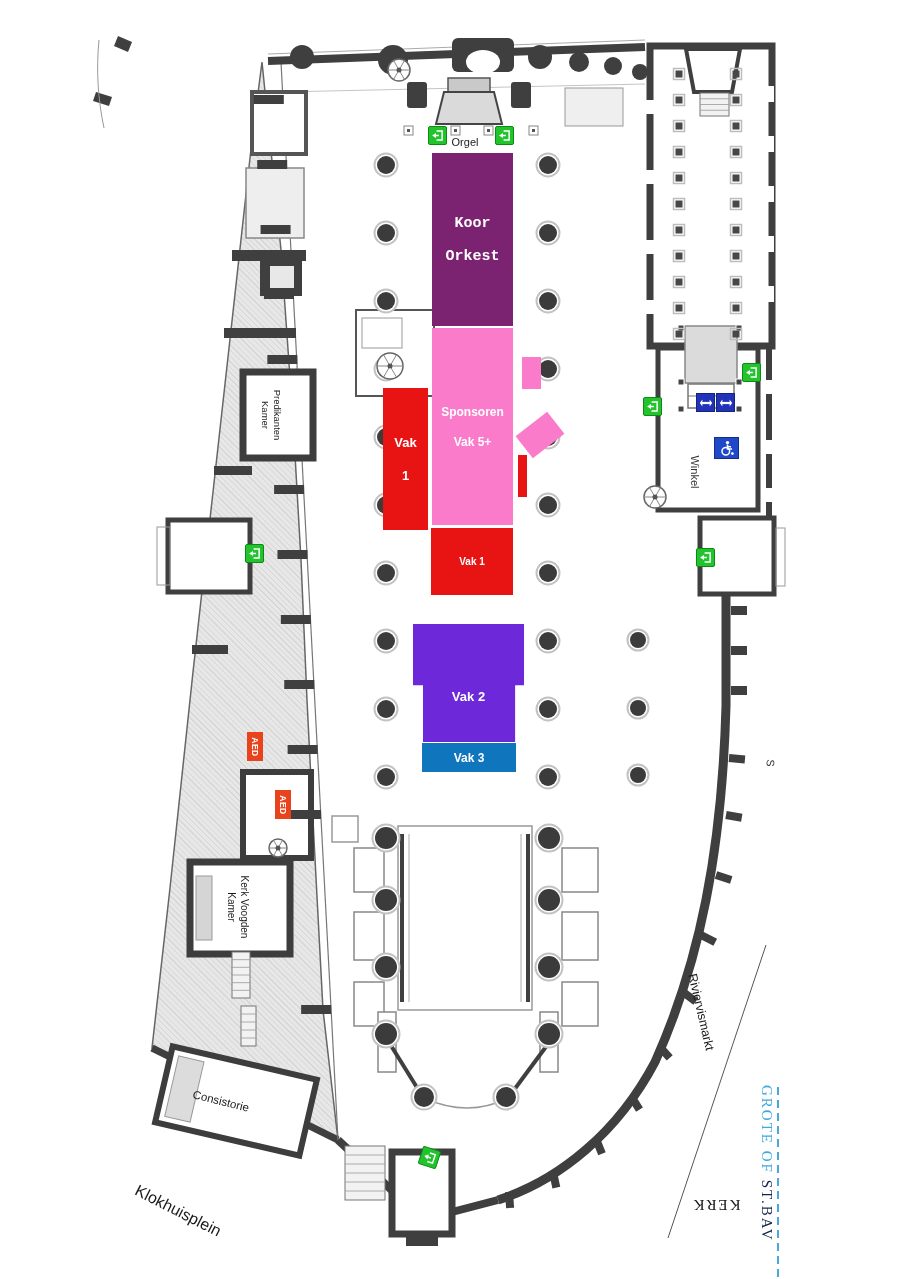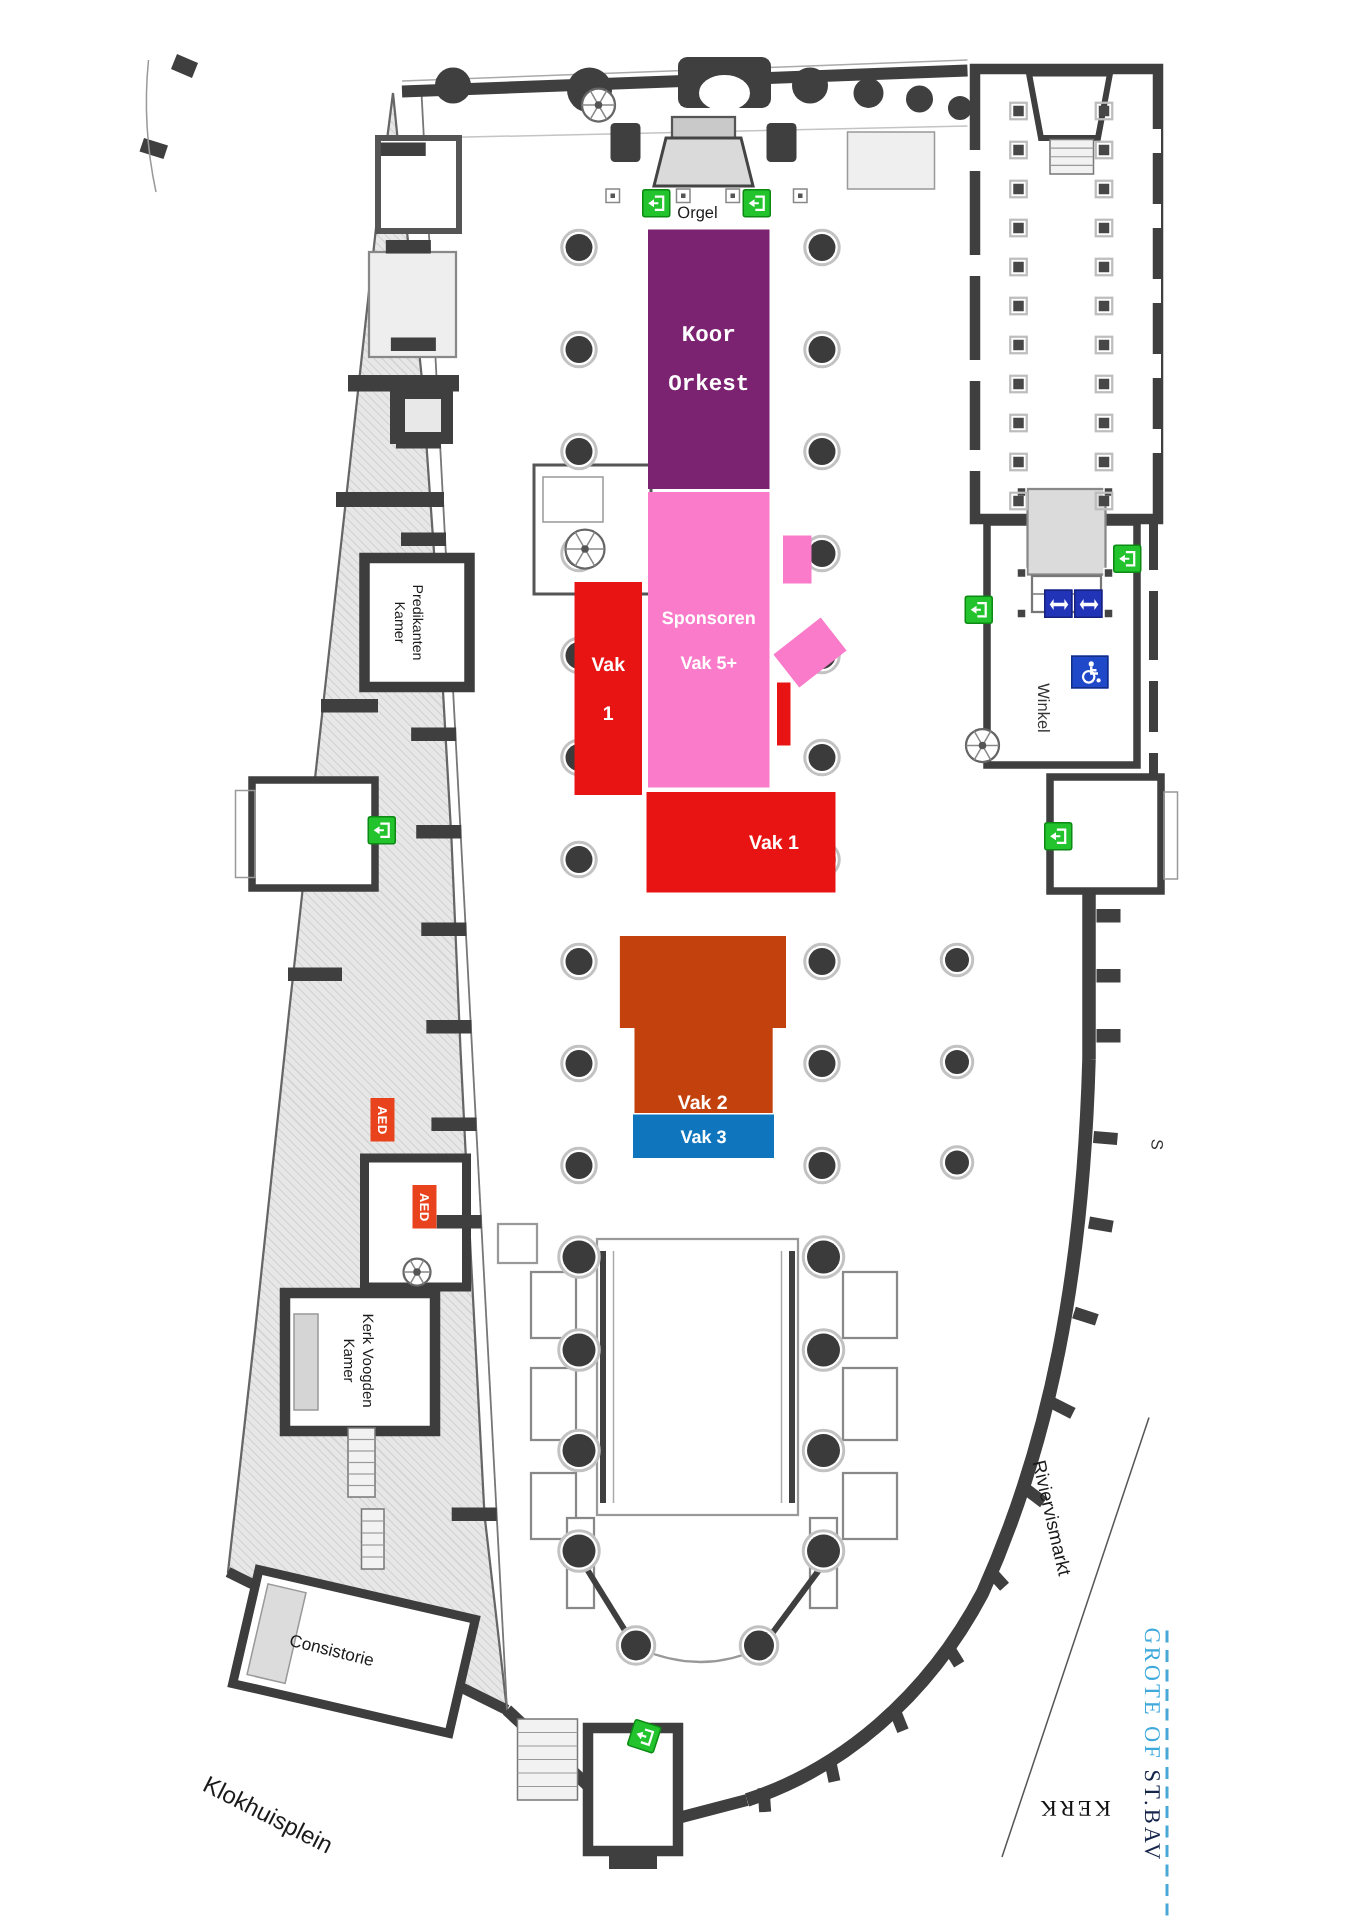--- a/index.html
+++ b/index.html
@@ -13,23 +13,23 @@
   svg.arch{position:absolute;left:0;top:0;z-index:1;}
   
   .zone{position:absolute;z-index:3;display:flex;flex-direction:column;align-items:center;
         justify-content:center;text-align:center;color:#fff;font-weight:bold;}
   .z-koor{left:432px;top:153px;width:81px;height:173px;background:#7B2371;gap:16px;font-size:15px;font-family:Liberation Mono, monospace;}
   .z-spons{left:432px;top:328px;width:81px;height:197px;background:#F97BC9;gap:16px;font-size:12px;}
   .z-spons-small{left:522px;top:357px;width:19px;height:32px;background:#F97BC9;}
   .z-spons-rot{left:520px;top:421px;width:40px;height:28px;background:#F97BC9;transform:rotate(-38deg);}
   .z-redbar{left:518px;top:455px;width:9px;height:42px;background:#E81414;}
   .z-vak1l{left:383px;top:388px;width:45px;height:142px;background:#E81414;gap:18px;font-size:13px;}
-  .z-vak1b{left:431px;top:528px;width:82px;height:67px;background:#E81414;font-size:13px;padding-left:44px;}
-  .z-vak2{left:413px;top:624px;width:111px;height:118px;background:#c2410c;font-size:13px;
-          justify-content:flex-end;padding-top:26px;box-sizing:border-box;
+  .z-vak1b{left:431px;top:528px;width:82px;height:67px;background:#E81414;font-size:10px;}
+  .z-vak2{left:413px;top:624px;width:111px;height:118px;background:#6d28d9;font-size:13px;
+          justify-content:center;padding-top:26px;box-sizing:border-box;
           clip-path:polygon(0 0,100% 0,100% 52%,92% 52%,92% 100%,9% 100%,9% 52%,0 52%);}
   .z-vak3{left:422px;top:743px;width:94px;height:29px;background:#0F76BE;font-size:12px;text-align:right;}
   
   .lbl{position:absolute;z-index:4;color:#1a1a1a;white-space:nowrap;text-align:center;}
   .lbl span{display:block;line-height:1.3;}
   #lbl-orgel{left:445px;top:136px;width:40px;font-size:11px;}
   #lbl-winkel{left:695px;top:472px;transform:translate(-50%,-50%) rotate(90deg);font-size:11px;color:#333;}
   #lbl-predik{left:271px;top:415px;transform:translate(-50%,-50%) rotate(90deg);font-size:9.5px;}
   #lbl-voogd{left:238px;top:907px;transform:translate(-50%,-50%) rotate(90deg);font-size:10px;}
   #lbl-consis{left:221px;top:1101px;transform:translate(-50%,-50%) rotate(14deg);font-size:11.5px;}

